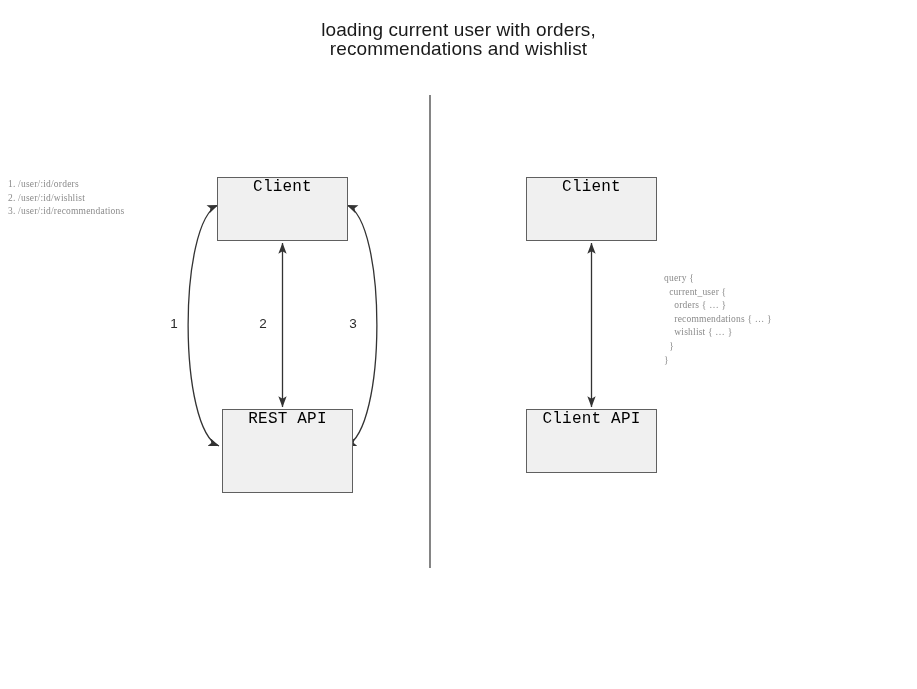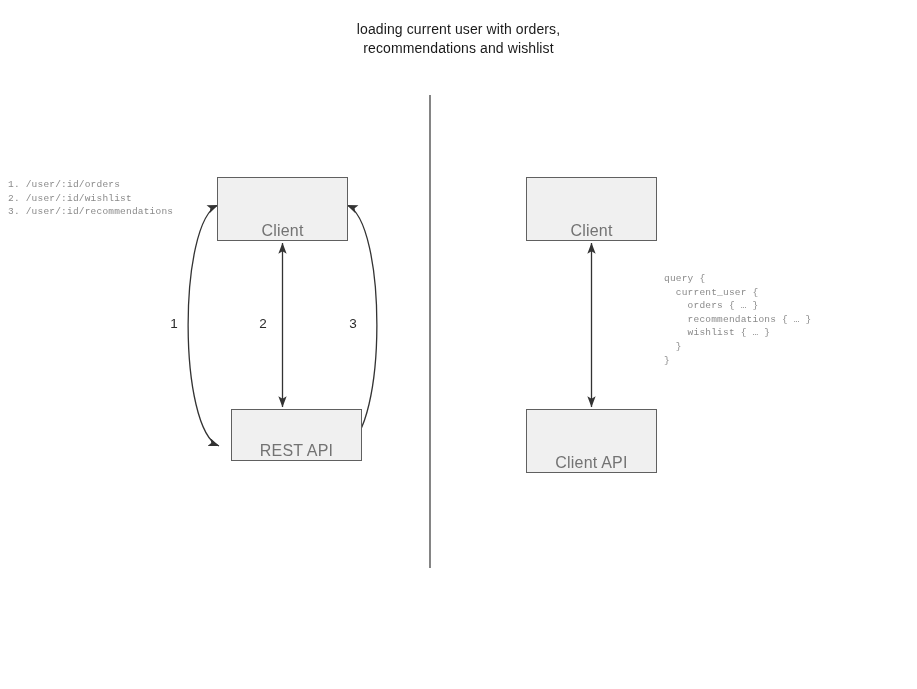--- a/index.html
+++ b/index.html
@@ -24,49 +24,50 @@
     height: 689px;
   }
 
   
   .diagram-title {
     position: absolute;
     left: 0;
     top: 20px;
     width: 917px;
     text-align: center;
-    font-size: 14px;
+    font-size: 19px;
     line-height: 19px;
     color: #1a1a1a;
     white-space: pre-line;
     letter-spacing: 0.1px;
   }
 
   
   .node {
     position: absolute;
     box-sizing: border-box;
     background: #f0f0f0;
     border: 1.2px solid #606060;
     display: flex;
-    align-items: flex-end;
+    align-items: flex-start;
     justify-content: center;
     font-size: 16px;
-    color: #737373;
+    color: #000000;
     letter-spacing: 0.2px;
+    font-family: Liberation Mono, monospace;
   }
   .node-client-rest  { left: 217px; top: 177px; width: 131px; height: 64px; }
-  .node-rest-api     { left: 231px; top: 409px; width: 131px; height: 52px; }
+  .node-rest-api     { left: 222px; top: 409px; width: 131px; height: 84px; }
   .node-client-gql   { left: 526px; top: 177px; width: 131px; height: 64px; }
   .node-graphql-api  { left: 526px; top: 409px; width: 131px; height: 64px; }
 
   
   .code-block {
     position: absolute;
-    font-family: Liberation Mono, monospace;
+    font-family: Liberation Serif, serif;
     font-size: 9.5px;
     line-height: 13.6px;
     color: #8a8a8a;
     white-space: pre;
     letter-spacing: 0.2px;
   }
   .rest-endpoints { left: 8px;   top: 178px; }
   .gql-query      { left: 664px; top: 272px; }
 
   

